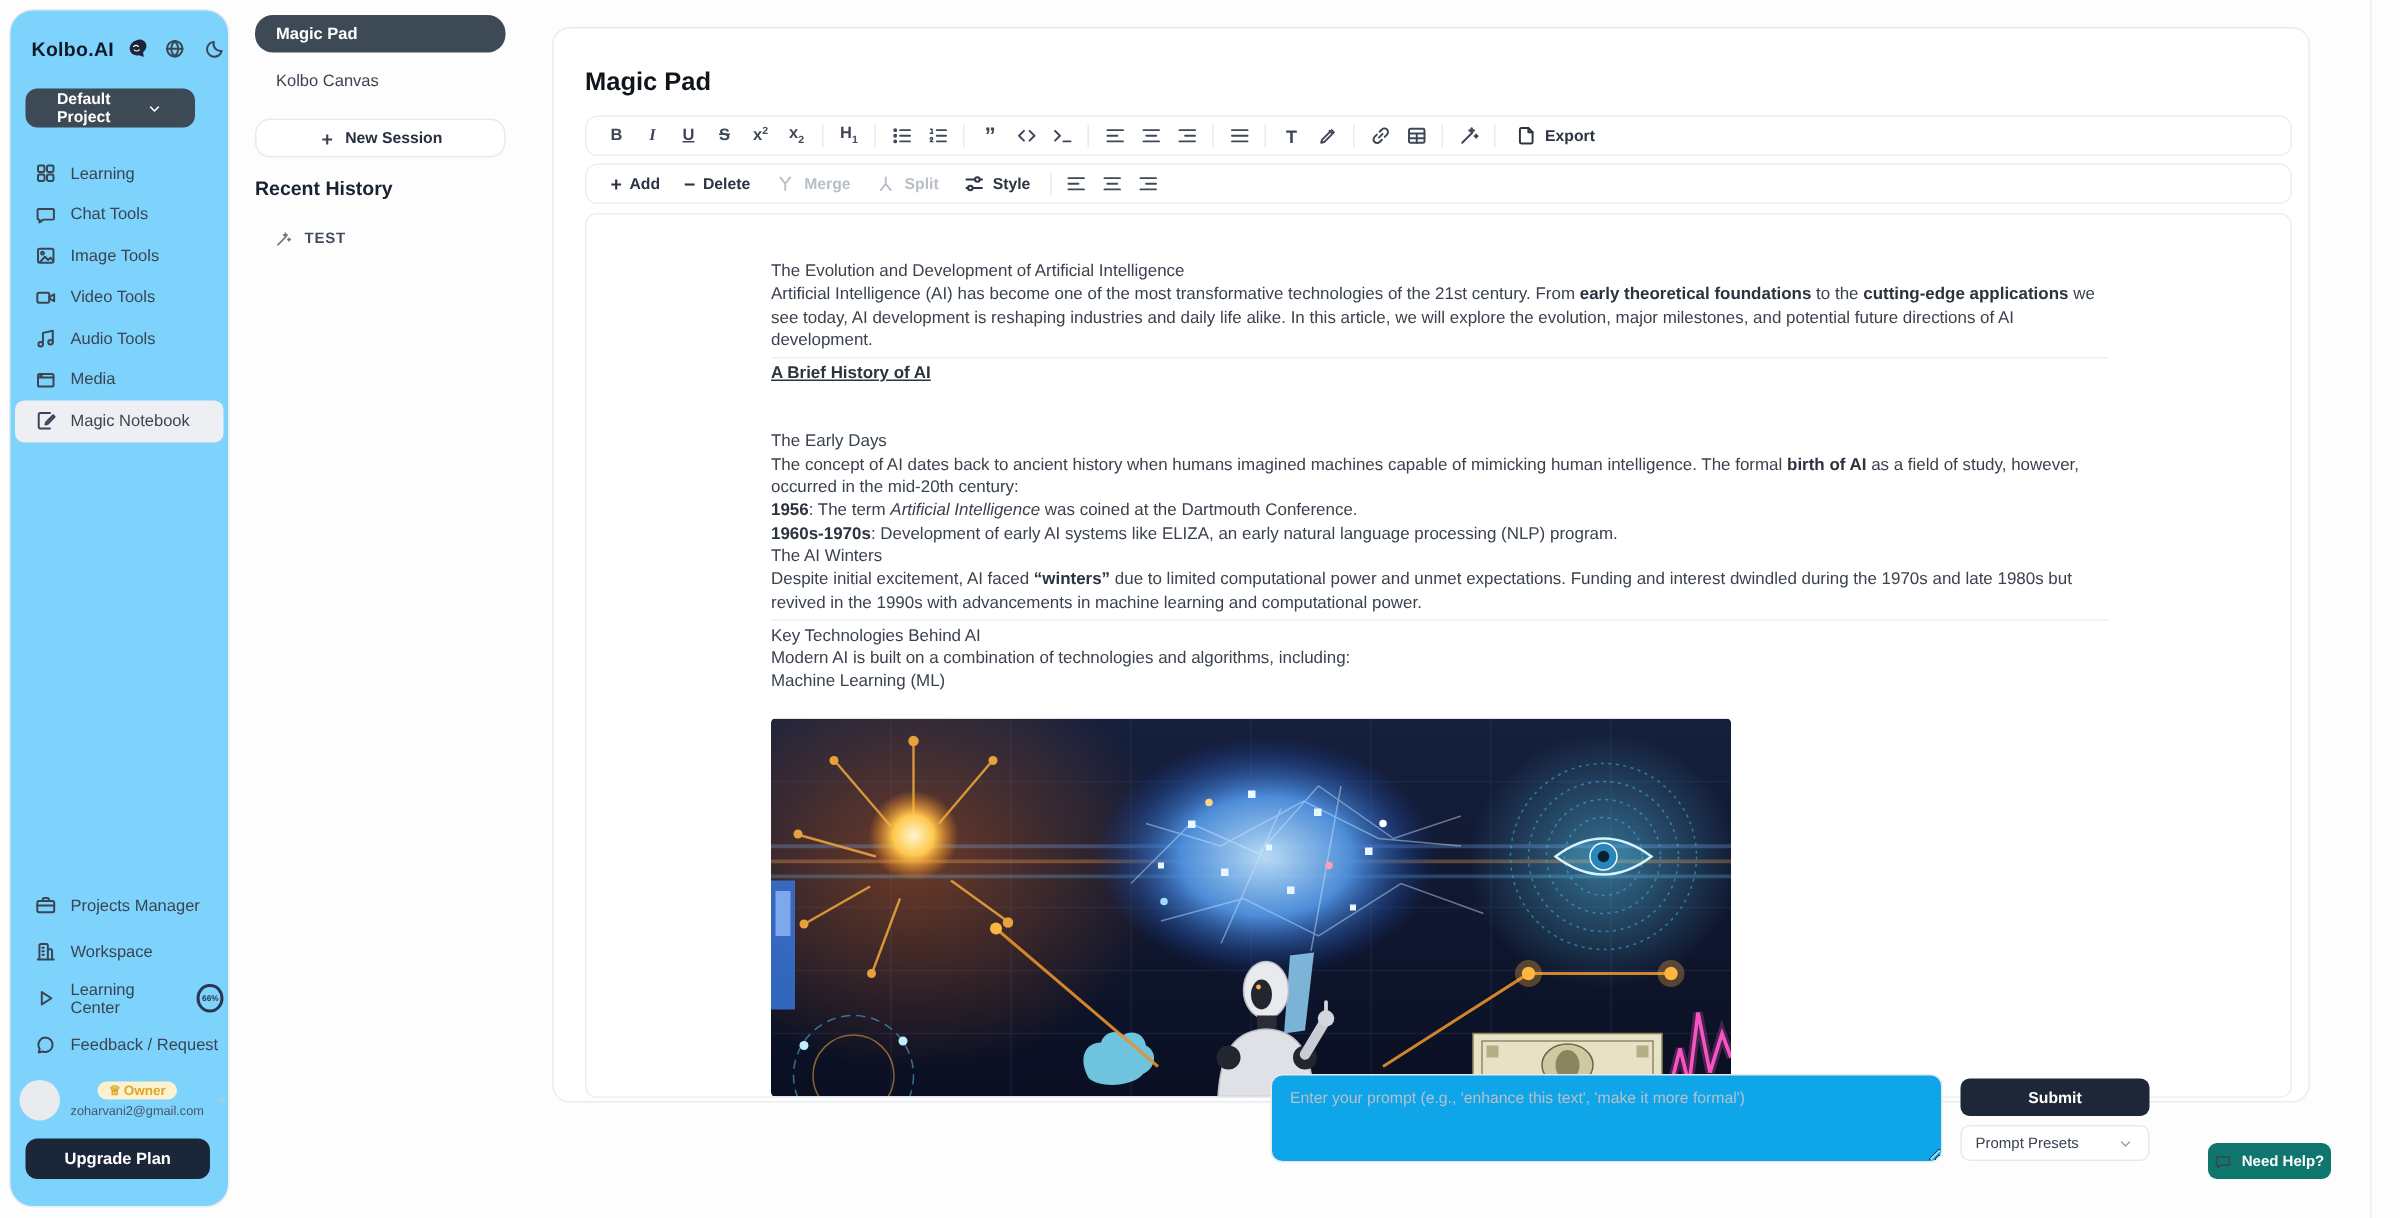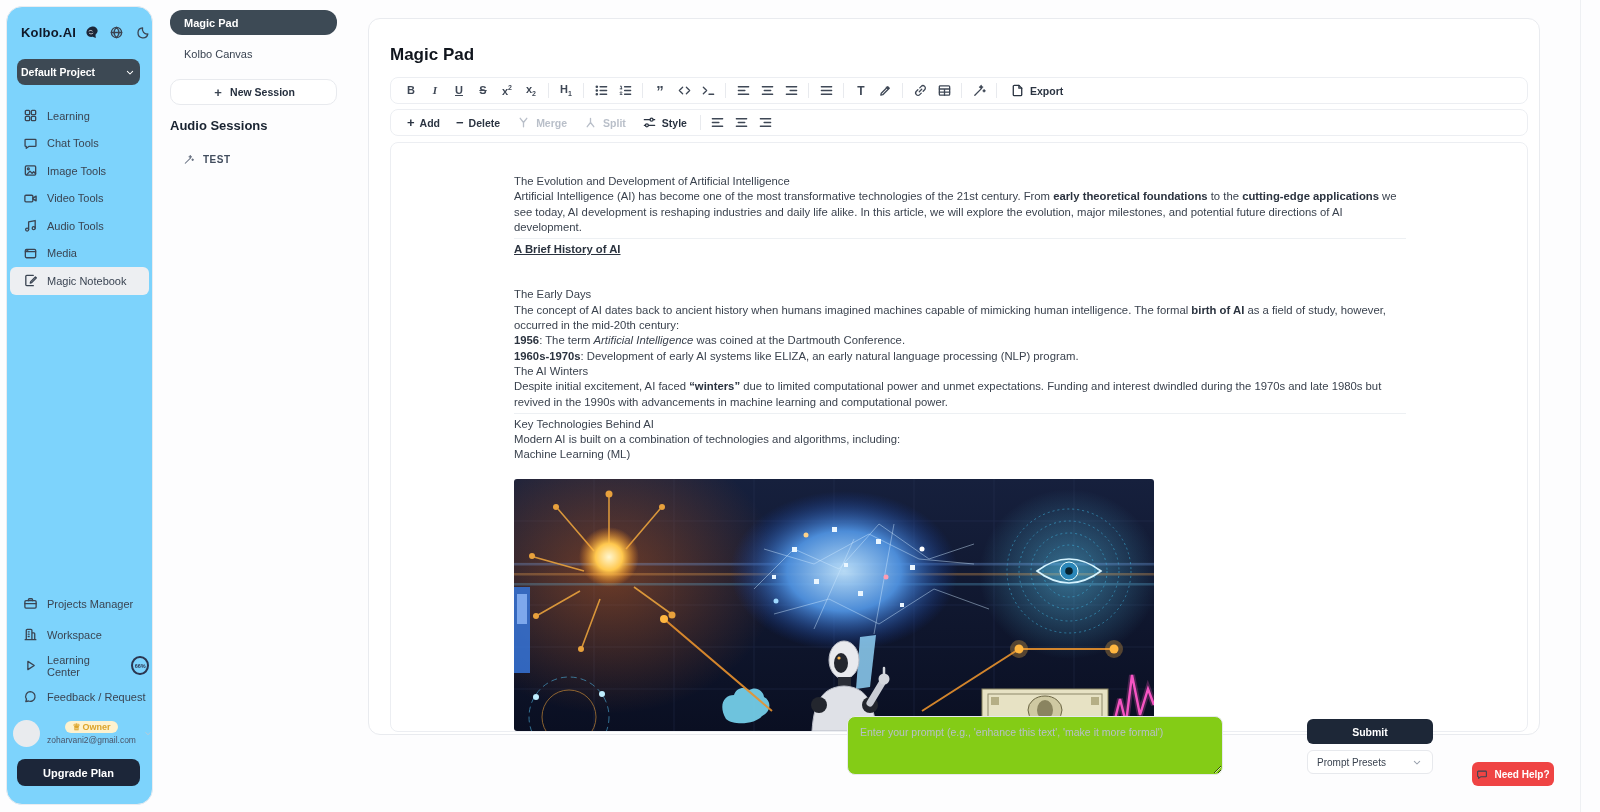--- a/index.html
+++ b/index.html
@@ -8,23 +8,23 @@
             background:#fdfdfe; font-family:"Liberation Sans", sans-serif; color:#1f2733; }
   .abs { position:absolute; }
 
   
   .sidebar { left:6px; top:6px; width:147px; height:799px; background:#7dd3fc;
              border:1px solid #eaecf0; border-radius:16px; }
   .brand-row { position:absolute; left:14px; top:16px; right:8px; display:flex; align-items:center; gap:8px; }
   .brand { font-size:13px; font-weight:800; color:#101828; letter-spacing:.2px; white-space:nowrap; }
   .icbtn { display:flex; align-items:center; justify-content:center; width:18px; height:18px;
            color:#3a4452; cursor:pointer; }
-  .proj-btn { position:absolute; left:10px; top:52px; width:123px; height:26px; background:#3d4954;
+  .proj-btn { position:absolute; left:10px; top:52px; width:113px; height:26px; background:#3d4954;
               border-radius:8px; display:flex; align-items:center; justify-content:space-between;
-              padding:0 4px; color:#fff; cursor:pointer; }
+              padding:0 21px; color:#fff; cursor:pointer; }
   .proj-btn span { font-size:10.5px; font-weight:700; }
   .nav { position:absolute; left:0; top:95px; width:100%; }
   .nav-item { display:flex; align-items:center; gap:9px; height:27.5px; padding-left:13px;
               margin:0 3px; border-radius:6px; cursor:pointer; color:#3a4452; }
   .nav-item .lbl { font-size:11px; font-weight:500; }
   .nav-item.active { background:#edeff2; }
   .nav.footer { top:581px; }
   .nav.footer .nav-item { height:31px; }
   .ring { width:19px; height:19px; border:2px solid #2b3650; border-radius:50%;
           display:flex; align-items:center; justify-content:center;
@@ -90,32 +90,32 @@
   .editor { position:absolute; left:21px; top:123px; width:1138px; height:590px;
             border:1px solid #eceef2; border-radius:8px; overflow:hidden; background:#fff; }
   .doc { margin:31px 0 0 123px; width:892px; font-size:11.3px; line-height:15.3px; color:#3a424e; }
   .doc p { margin:0; }
   .doc p.divider { border-bottom:1px solid #edf0f3; padding-bottom:3px; margin-bottom:3px; }
   .doc .spacer { height:30px; }
   .doc b { font-weight:700; color:#2b333f; }
   .doc .img-wrap { margin-top:16px; width:640px; border-radius:3px; overflow:hidden; line-height:0; }
 
   
-  .prompt-input { left:847px; top:716px; width:376px; height:59px; border:1px solid #e7e9ed;
+  .prompt-input { left:847px; top:716px; width:448px; height:59px; border:1px solid #e7e9ed;
                   border-radius:8px; padding:9px 12px; font-family:"Liberation Sans", sans-serif;
-                  font-size:10.5px; color:#333c49; background:#84cc16; }
+                  font-size:10.5px; color:#333c49; background:#0ea5e9; }
   .prompt-input::placeholder { color:#b8bfca; }
   .submit-btn { left:1307px; top:719px; width:126px; height:25px; background:#1d2737; border-radius:6px;
                 color:#fff; font-size:10.5px; font-weight:700; display:flex; align-items:center;
                 justify-content:center; cursor:pointer; }
   .presets { left:1307px; top:750px; width:126px; height:24px; background:#fff; border:1px solid #e7e9ed;
              border-radius:6px; display:flex; align-items:center; justify-content:space-between;
              padding:0 9px; font-size:10px; color:#3a4350; cursor:pointer; }
   .presets .icbtn { color:#9aa2ae; width:12px; height:12px; }
-  .need-help { left:1472px; top:762px; width:82px; height:24px; background:#ef4444; border-radius:6px;
+  .need-help { left:1472px; top:762px; width:82px; height:24px; background:#0f766e; border-radius:6px;
                color:#fff; font-size:10px; font-weight:700; display:flex; align-items:center;
                justify-content:center; gap:6px; cursor:pointer; }
 </style>
 </head>
 <body>
 
 <div class="screen">
 
   <div class="abs sidebar">
     <div class="brand-row">
@@ -271,21 +271,21 @@
   </div>
 
   <div class="abs tab-pad">Magic Pad</div>
   <div class="abs tab-canvas">Kolbo Canvas</div>
   <div class="abs new-session">
     <span class="icbtn" style="width:12px;height:12px;">
         <span class="tg" style="font-weight:600;font-size:13px;">+</span>
       </span>
     <span>New Session</span>
   </div>
-  <div class="abs recent-h">Audio Sessions</div>
+  <div class="abs recent-h">Recent History</div>
   <div class="abs" id="session-list" style="left:0;top:0;width:0;height:0;">
       <div class="abs session-item" style="top: 148px;">
         <span class="ic" style="width:12px;">
           <svg viewBox="0 0 16 16" width="15" height="15" fill="none" stroke="currentColor" stroke-width="1.4" stroke-linecap="round" stroke-linejoin="round">
             <path d="M3 13l7.3-7.3M9.7 2.6l.4 1.3 1.3.4-1.3.4-.4 1.3-.4-1.3-1.3-.4 1.3-.4zM12.9 7.2l.3.8.8.3-.8.3-.3.8-.3-.8-.8-.3.8-.3z"></path>
           </svg>
         </span>
         <span class="lbl">TEST</span>
       </div>
     </div>

